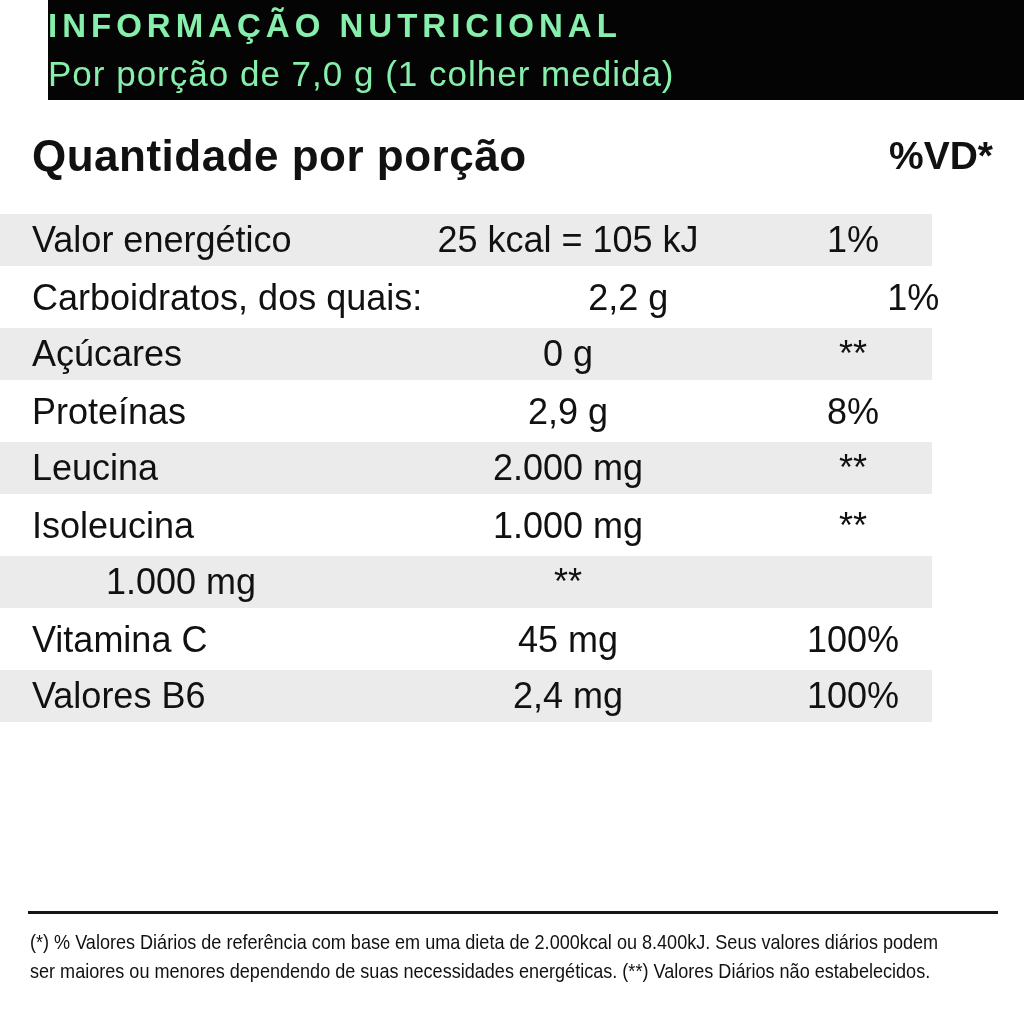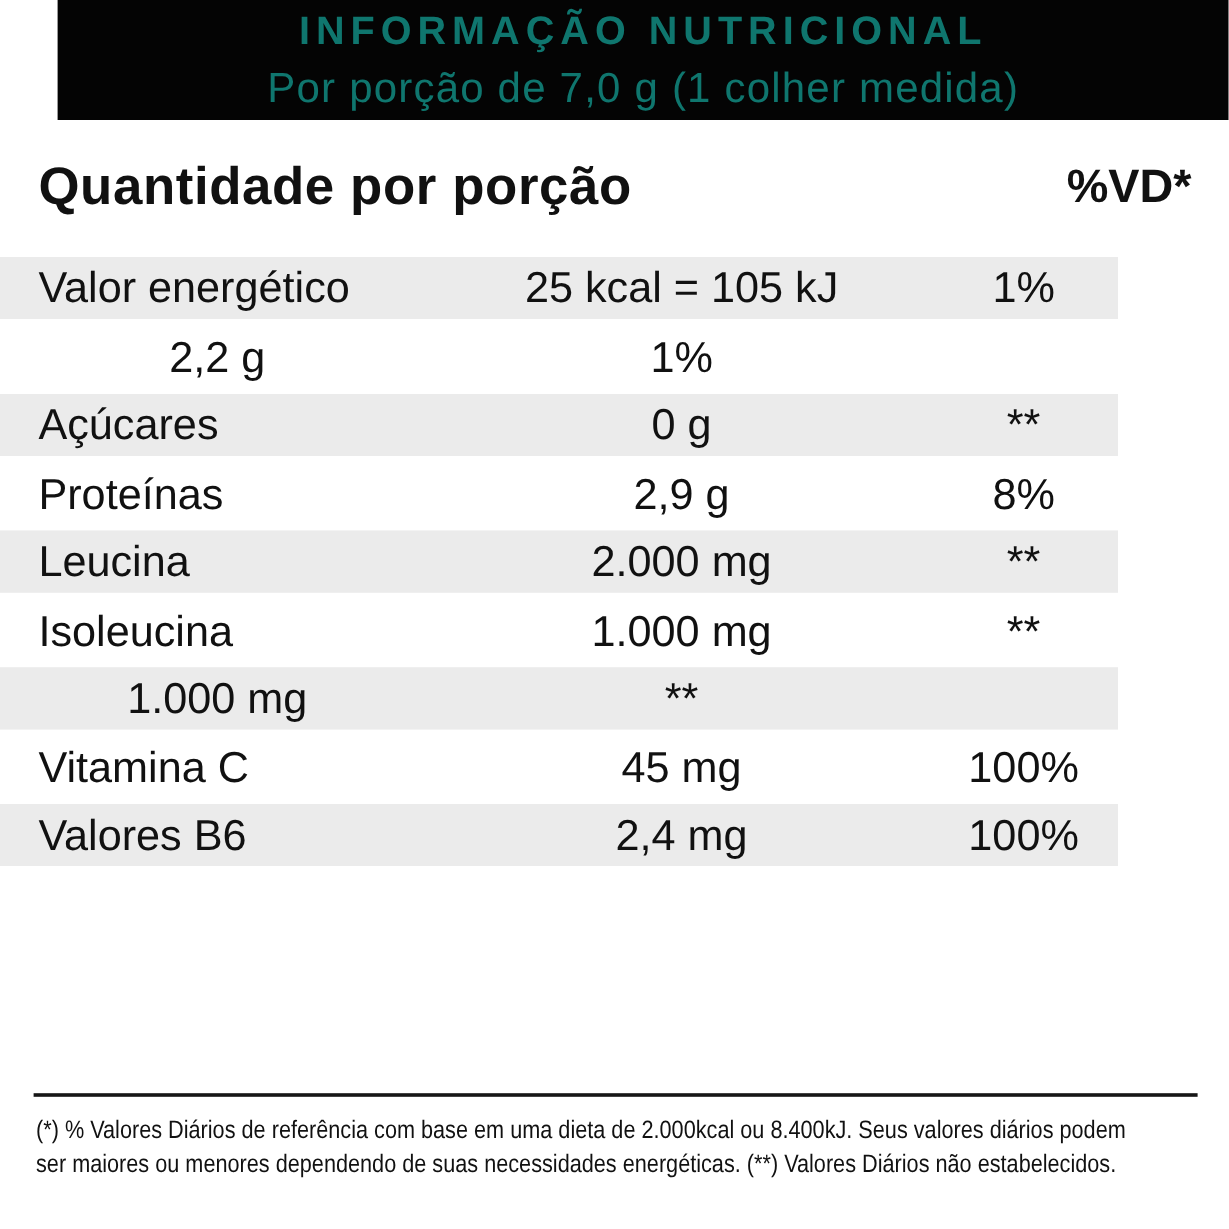--- a/index.html
+++ b/index.html
@@ -1,21 +1,21 @@
 <!DOCTYPE html>
 <html><head>
 <meta charset="utf-8">
 <style>
   html,body{margin:0;padding:0;background:#fff;}
   body{font-family:"Liberation Sans",sans-serif;color:#111;}
   .page{width:1024px;height:1024px;overflow:hidden;background:#fff;position:relative;}
 
   
-  .bar{height:100px;background:#040404;color:#0f766e;display:flex;flex-direction:column;
-       align-items:center;justify-content:center;gap:9px;margin-left:48px;}
+  .bar{height:100px;background:#040404;color:#86efac;display:flex;flex-direction:column;
+       justify-content:center;gap:9px;margin-left:48px;}
   .bar-title{font-size:33px;font-weight:bold;letter-spacing:5px;white-space:nowrap;}
   .bar-subtitle{font-size:35px;letter-spacing:1px;white-space:nowrap;}
 
   
   .heading-row{height:112px;display:flex;align-items:center;justify-content:space-between;
                padding:0 31px 0 32px;text-align:right;}
   .heading{font-size:44px;font-weight:bold;letter-spacing:.5px;}
   .vd-head{font-size:39px;font-weight:bold;}
 
   
@@ -51,20 +51,21 @@
   </div>
 
   <div class="rows">
     <div class="row">
       <div class="cell label">Valor energético</div>
       <div class="cell value">25 kcal = 105 kJ</div>
       <div class="cell vd">1%</div>
     </div>
 
     <div class="row">
+      <div class="cell label">Carboidratos, dos quais:</div>
       <div class="cell value">2,2 g</div>
       <div class="cell vd">1%</div>
     </div>
 
     <div class="row">
       <div class="cell label">Açúcares</div>
       <div class="cell value">0 g</div>
       <div class="cell vd">**</div>
     </div>
 

